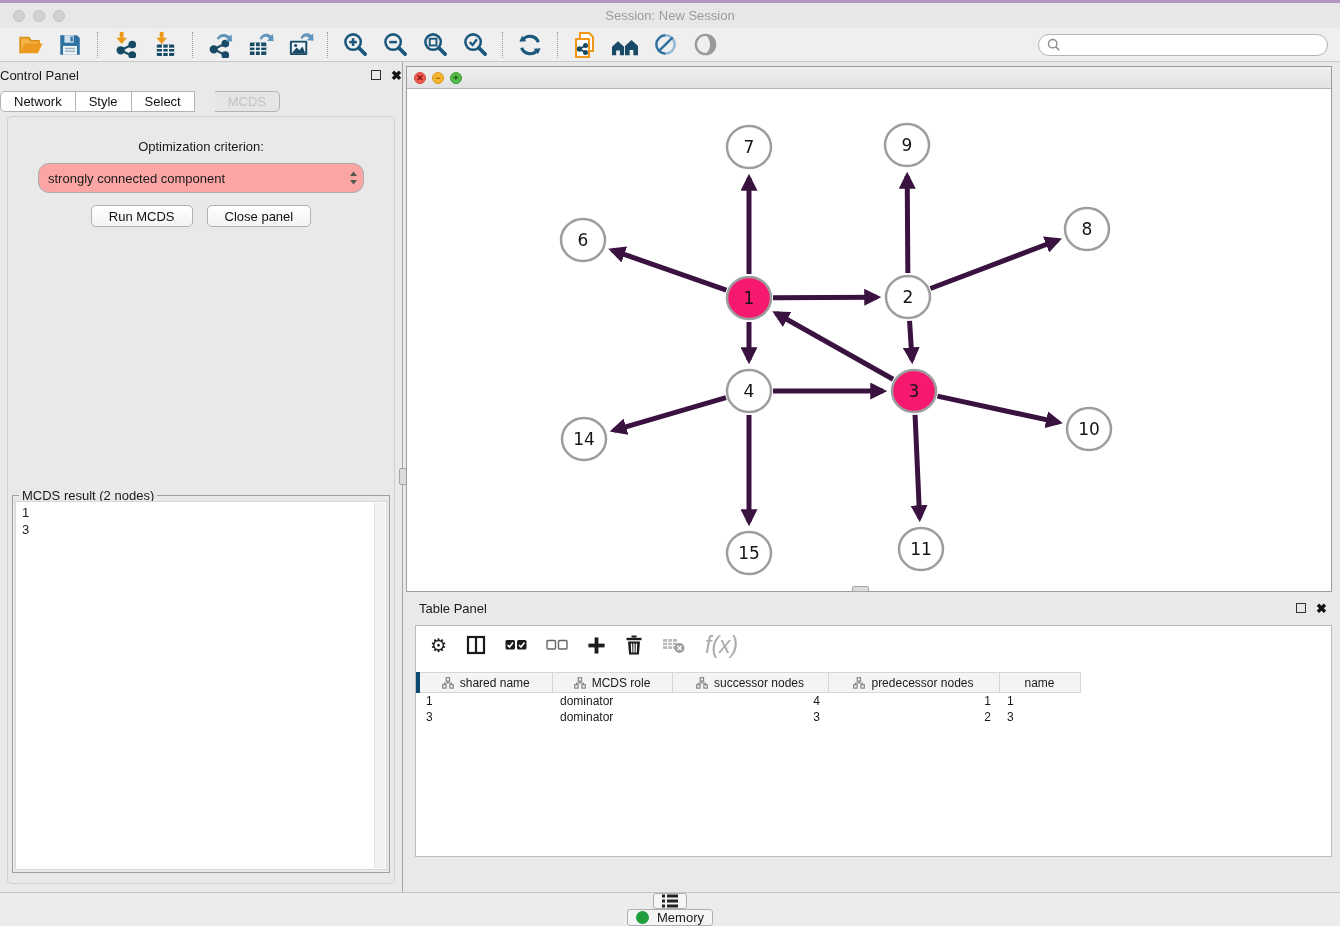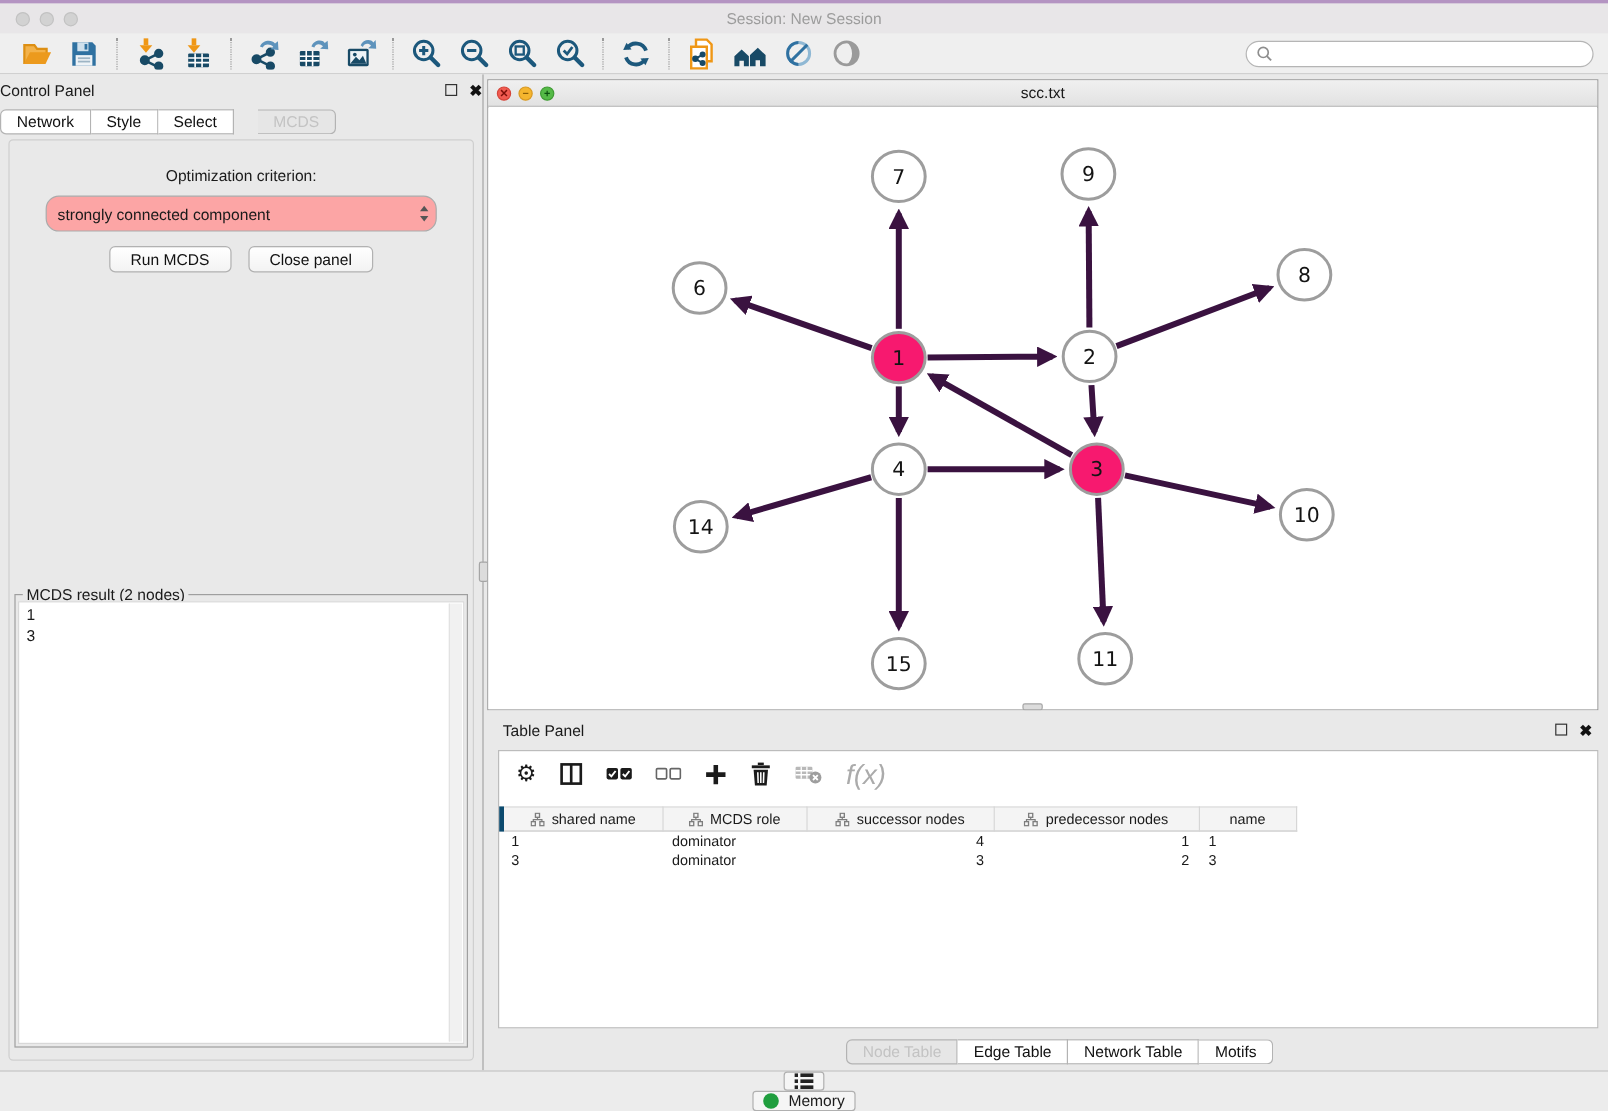--- a/index.html
+++ b/index.html
@@ -297,21 +297,20 @@
 
   <div class="v-grip"></div>
 
   <div class="net-window">
     <div class="net-titlebar">
       <div class="traffic">
         <div class="tl red">✕</div>
         <div class="tl yellow">−</div>
         <div class="tl green">+</div>
       </div>
-      <div class="net-title">scc.txt</div>
     </div>
     <div class="net-body">
       <svg id="graph-svg" width="924" height="502" viewBox="0 0 924 502">
           <defs>
             <marker id="arrowhead" viewBox="0 0 10 10" refX="7.5" refY="5" markerWidth="3.4" markerHeight="3.4" orient="auto">
               <path d="M0 0 L10 5 L0 10 z" fill="#3A1240"></path>
             </marker>
           </defs>
           <line x1="342" y1="184" x2="342" y2="88" stroke="#3A1240" stroke-width="5" marker-end="url(#arrowhead)"></line>
           <line x1="319.34314698911055" y1="200.08375015282175" x2="205.2651018057322" y2="160.22515605260523" stroke="#3A1240" stroke-width="5" marker-end="url(#arrowhead)"></line>
@@ -479,26 +478,20 @@
           <tr>
             <td class="al">3</td>
             <td class="al ml">dominator</td>
             <td class="ar">3</td>
             <td class="ar">2</td>
             <td class="al">3</td>
           </tr>
         </tbody>
       </table>
     </div>
-    <div class="tp-tabs">
-      <div class="seg-tab active">Node Table</div>
-      <div class="seg-tab">Edge Table</div>
-      <div class="seg-tab">Network Table</div>
-      <div class="seg-tab">Motifs</div>
-    </div>
   </div>
 </div>
 
 <div class="statusbar">
   <div class="sb-btn">
     <svg width="16" height="14" viewBox="0 0 16 14">
         <g fill="#222">
           <rect x="0" y="0.5" width="3" height="3"></rect>
           <rect x="5" y="0.5" width="11" height="3"></rect>
           <rect x="0" y="5.5" width="3" height="3"></rect>

